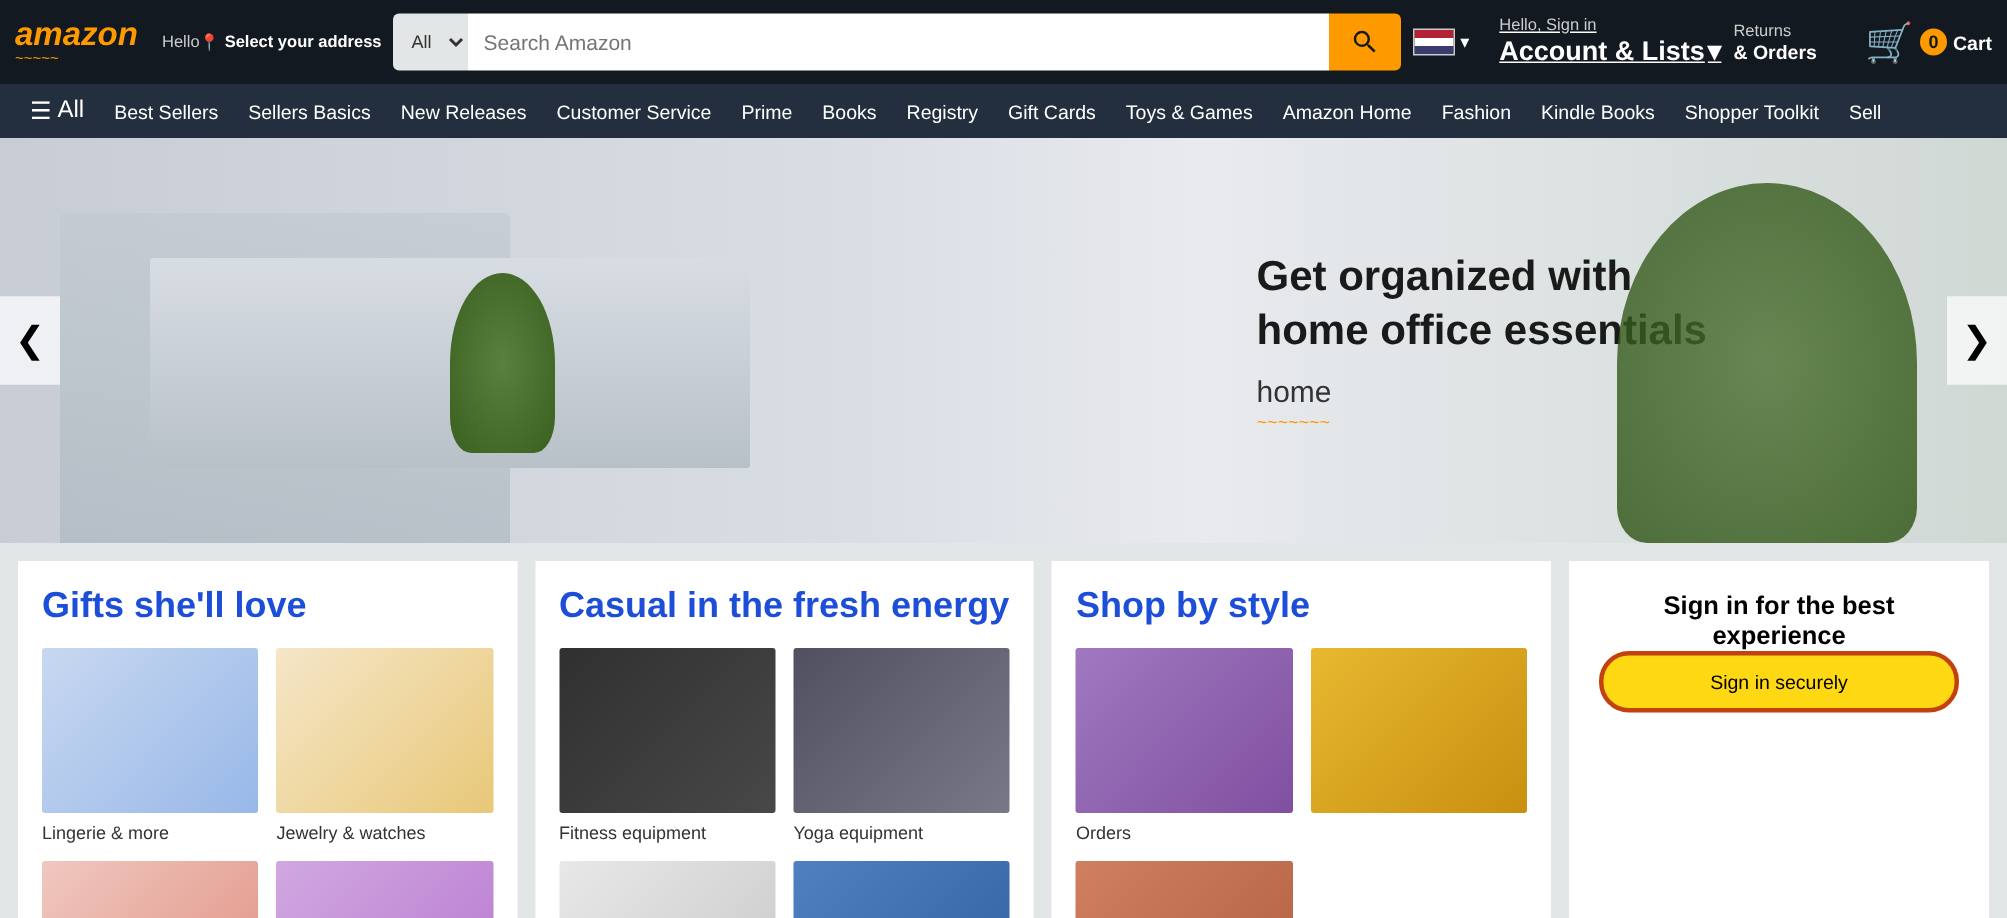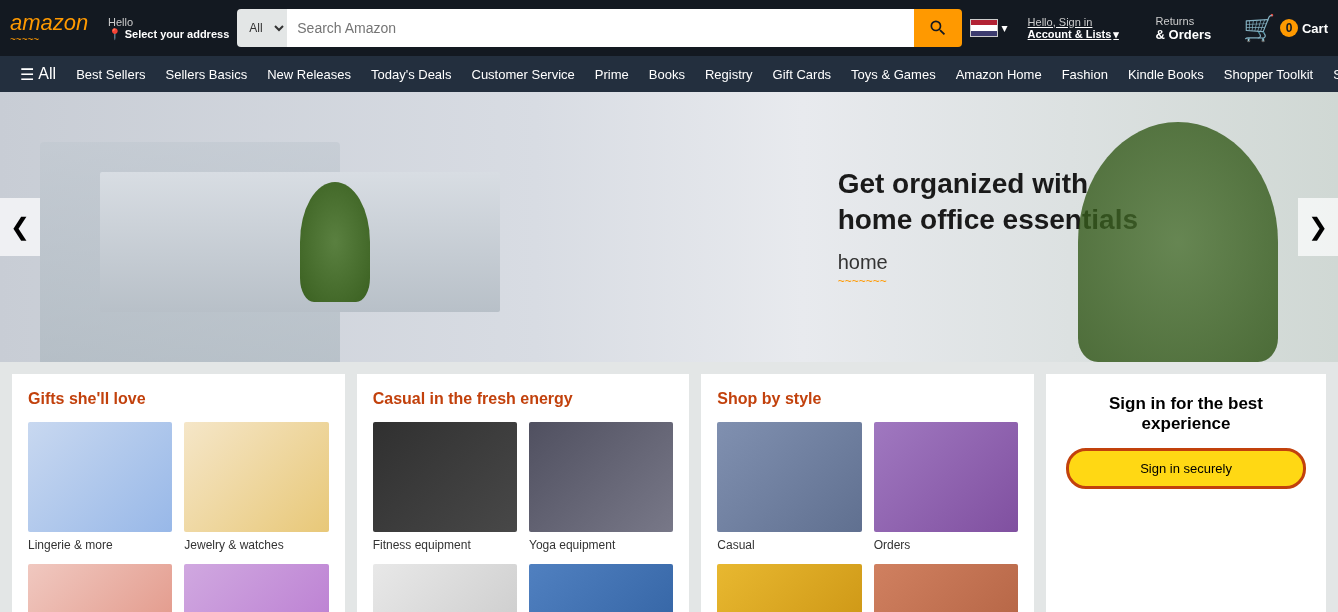--- a/index.html
+++ b/index.html
@@ -1,35 +1,35 @@
 <!DOCTYPE html>
 <html><head>
   <meta charset="utf-8">
   <style>
     * { margin: 0; padding: 0; box-sizing: border-box; }
     body { font-family: Arial, sans-serif; font-size: 13px; background: #fff; width: 1338px; overflow-x: hidden; }
 
     
     .header { background: #131921; color: #fff; display: flex; align-items: center; padding: 8px 10px; gap: 8px; height: 56px; }
     .logo { display: flex; flex-direction: column; align-items: flex-start; cursor: pointer; min-width: 90px; }
-    .logo-text { color: #ff9900; font-size: 22px; font-weight: normal; font-style: italic; line-height: 1; }
+    .logo-text { color: #ff9900; font-size: 22px; font-weight: bold; font-style: italic; line-height: 1; }
     .logo-smile { color: #ff9900; font-size: 10px; }
-    .address-block { display: flex; flex-direction: column; font-size: 11px; color: #ccc; cursor: pointer; min-width: 120px; }
+    .address-block { display: flex; flex-direction: row; font-size: 11px; color: #ccc; cursor: pointer; min-width: 120px; }
     .address-block .hello { color: #ccc; }
     .address-block .select { color: #fff; font-weight: bold; display: flex; align-items: center; gap: 3px; }
     .search-bar { display: flex; flex: 1; height: 38px; }
     .search-category { background: #e3e6e6; border: none; border-radius: 4px 0 0 4px; padding: 0 8px; font-size: 12px; color: #333; cursor: pointer; }
     .search-input { flex: 1; border: none; outline: none; padding: 0 10px; font-size: 14px; }
     .search-btn { background: #ff9900; border: none; border-radius: 0 4px 4px 0; padding: 0 14px; cursor: pointer; display: flex; align-items: center; justify-content: center; }
     .search-btn svg { width: 20px; height: 20px; }
     .flag-block { display: flex; align-items: center; gap: 4px; cursor: pointer; color: #fff; font-size: 12px; min-width: 50px; }
     .flag { width: 28px; height: 18px; background: linear-gradient(#B22234 33%, #fff 33%, #fff 66%, #3C3B6E 66%); border: 1px solid #ccc; font-size: 8px; display: flex; align-items: center; justify-content: center; }
     .account-block { display: flex; flex-direction: column; color: #fff; font-size: 11px; cursor: pointer; min-width: 120px; text-decoration: underline; }
     .account-block .hello-text { color: #ccc; }
-    .account-block .account-main { font-weight: bold; color: #fff; font-size: 11px; display: flex; align-items: center; gap: 2px; }
+    .account-block .account-main { font-weight: bold; color: #fff; font-size: 18px; display: flex; align-items: center; gap: 2px; }
     .returns-block { display: flex; flex-direction: column; color: #fff; font-size: 11px; cursor: pointer; min-width: 80px; }
     .returns-block .returns-top { color: #ccc; }
     .returns-block .returns-main { font-weight: bold; font-size: 13px; }
     .cart-block { display: flex; align-items: center; gap: 4px; color: #fff; cursor: pointer; font-size: 13px; font-weight: bold; }
     .cart-count { background: #ff9900; color: #131921; border-radius: 50%; width: 18px; height: 18px; display: flex; align-items: center; justify-content: center; font-size: 12px; font-weight: bold; }
 
     
     .nav { background: #232f3e; color: #fff; display: flex; align-items: center; padding: 0 10px; height: 36px; gap: 0; overflow: hidden; }
     .nav-item { padding: 0 10px; font-size: 13px; cursor: pointer; white-space: nowrap; height: 36px; display: flex; align-items: center; }
     .nav-all { display: flex; align-items: center; gap: 4px; }
@@ -39,29 +39,29 @@
     .banner { position: relative; width: 100%; height: 270px; background: #d8dce0; overflow: hidden; display: flex; align-items: center; }
     .banner-arrow { position: absolute; top: 50%; transform: translateY(-50%); background: rgba(255,255,255,0.7); border: none; cursor: pointer; font-size: 24px; padding: 15px 10px; z-index: 10; }
     .banner-arrow-left { left: 0; }
     .banner-arrow-right { right: 0; }
 
     
     .content { display: flex; padding: 0; background: #e3e6e6; gap: 0; }
     .content-inner { display: flex; gap: 12px; padding: 12px; width: 100%; }
 
     .card { background: #fff; padding: 16px; flex: 1; min-width: 220px; }
-    .card-title { font-size: 16px; font-weight: bold; color: #c2410c; margin-bottom: 14px; }
+    .card-title { font-size: 24px; font-weight: bold; color: #1d4ed8; margin-bottom: 14px; }
     .card-grid { display: grid; grid-template-columns: 1fr 1fr; gap: 12px; }
     .card-item { display: flex; flex-direction: column; }
     .img-placeholder { width: 100%; height: 110px; border-radius: 2px; }
     .card-item-label { font-size: 12px; color: #333; margin-top: 6px; }
 
     
     .signin-card { background: #fff; padding: 20px; min-width: 240px; max-width: 280px; text-align: center; }
-    .signin-title { font-size: 17px; font-weight: bold; margin-bottom: 14px; }
+    .signin-title { font-size: 17px; font-weight: bold; }
     .signin-btn { background: #ffd814; border: 3px solid #c2410c; border-radius: 20px; padding: 10px 0; width: 100%; font-size: 13px; cursor: pointer; font-weight: 500; }
 
     
     .img-jewelry { background: linear-gradient(135deg, #f5e6c8, #e8c878); }
     .img-lingerie { background: linear-gradient(135deg, #c8d8f0, #98b8e8); }
     .img-tops { background: linear-gradient(135deg, #f0c8c0, #e09080); }
     .img-handbags { background: linear-gradient(135deg, #d0a8e0, #b878d0); }
     .img-fitness { background: linear-gradient(135deg, #303030, #484848); }
     .img-yoga { background: linear-gradient(135deg, #505060, #787888); }
     .img-health { background: linear-gradient(135deg, #e8e8e8, #c8c8c8); }
@@ -120,21 +120,20 @@
 </header>
 
 <nav class="nav">
   <div class="nav-item nav-all">
     <span>☰</span>
     <span>All</span>
   </div>
   <div class="nav-item">Best Sellers</div>
   <div class="nav-item">Sellers Basics</div>
   <div class="nav-item">New Releases</div>
-  <div class="nav-item">Today's Deals</div>
   <div class="nav-item">Customer Service</div>
   <div class="nav-item">Prime</div>
   <div class="nav-item">Books</div>
   <div class="nav-item">Registry</div>
   <div class="nav-item">Gift Cards</div>
   <div class="nav-item">Toys &amp; Games</div>
   <div class="nav-item">Amazon Home</div>
   <div class="nav-item">Fashion</div>
   <div class="nav-item">Kindle Books</div>
   <div class="nav-item">Shopper Toolkit</div>
@@ -212,24 +211,20 @@
 
         </div>
       </div>
 
     </div>
 
     <div class="card">
       <div class="card-title">Shop by style</div>
       <div class="card-grid">
         <div class="card-item">
-          <div class="img-placeholder img-casual"></div>
-          <span class="card-item-label">Casual</span>
-        </div>
-        <div class="card-item">
           <div class="img-placeholder img-sporty"></div>
           <span class="card-item-label">Orders</span>
         </div>
         <div class="card-item">
           <div class="img-placeholder img-cool"></div>
 
         </div>
         <div class="card-item">
           <div class="img-placeholder img-boho"></div>
 

